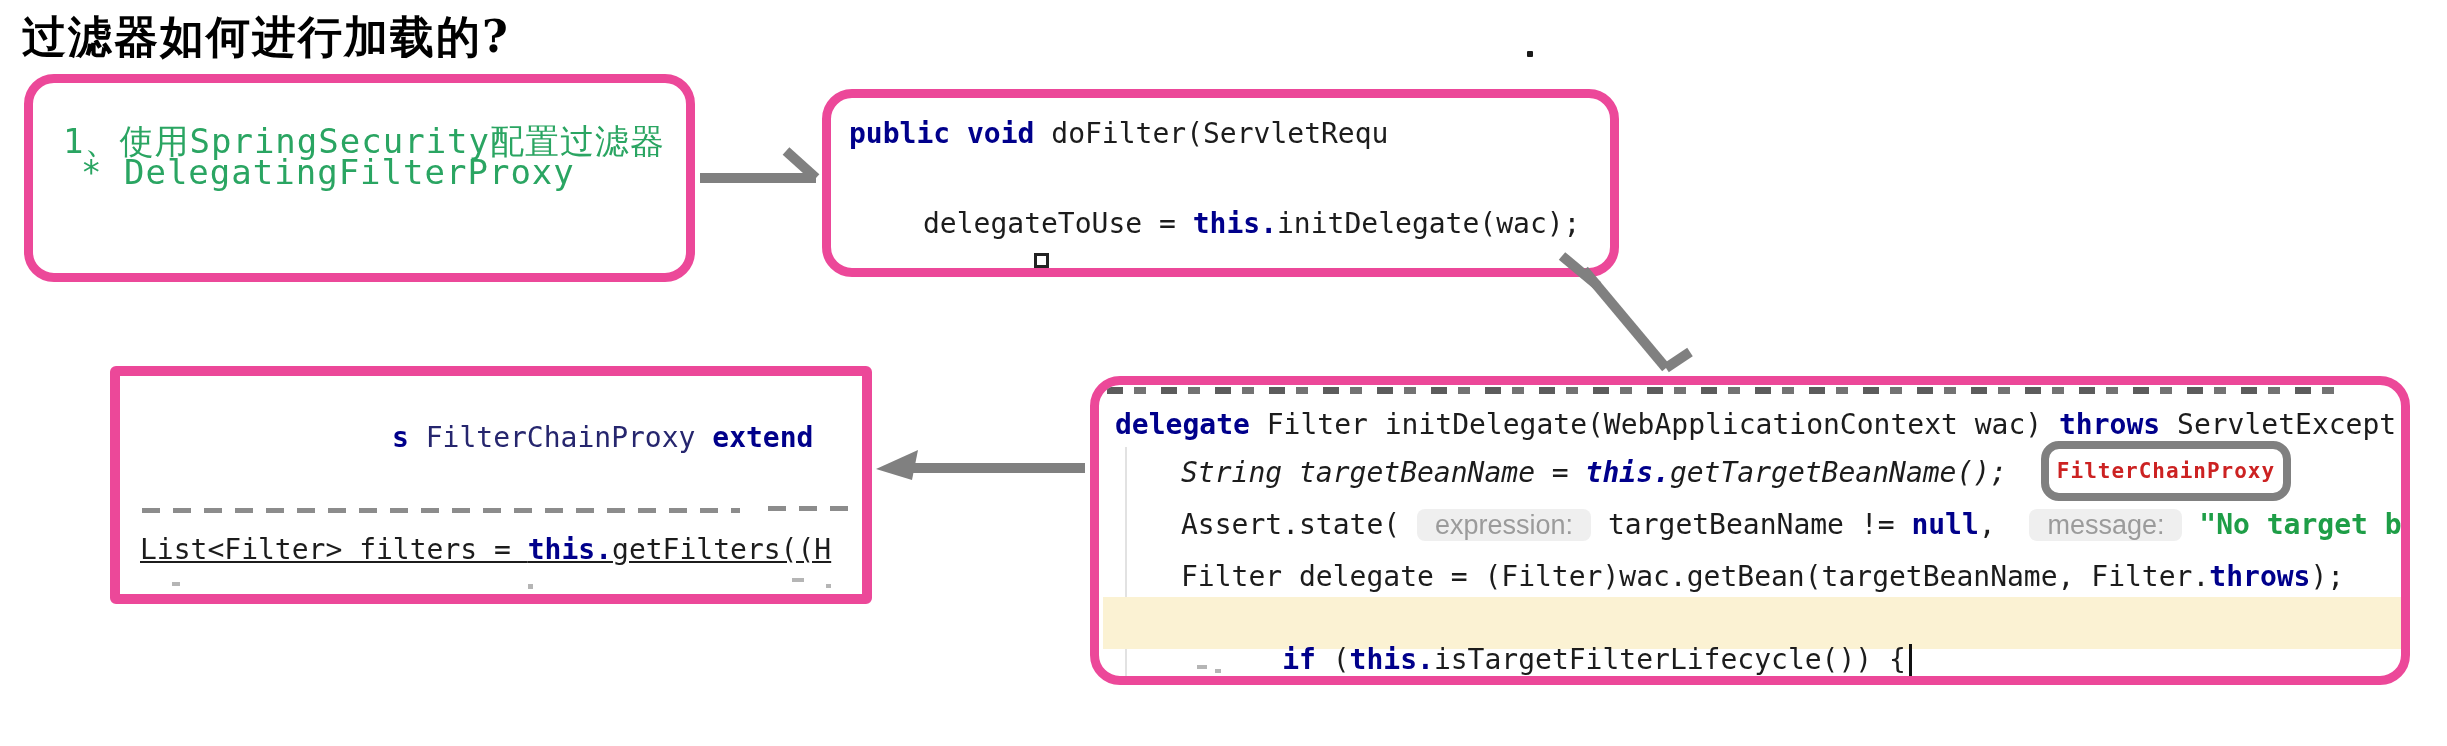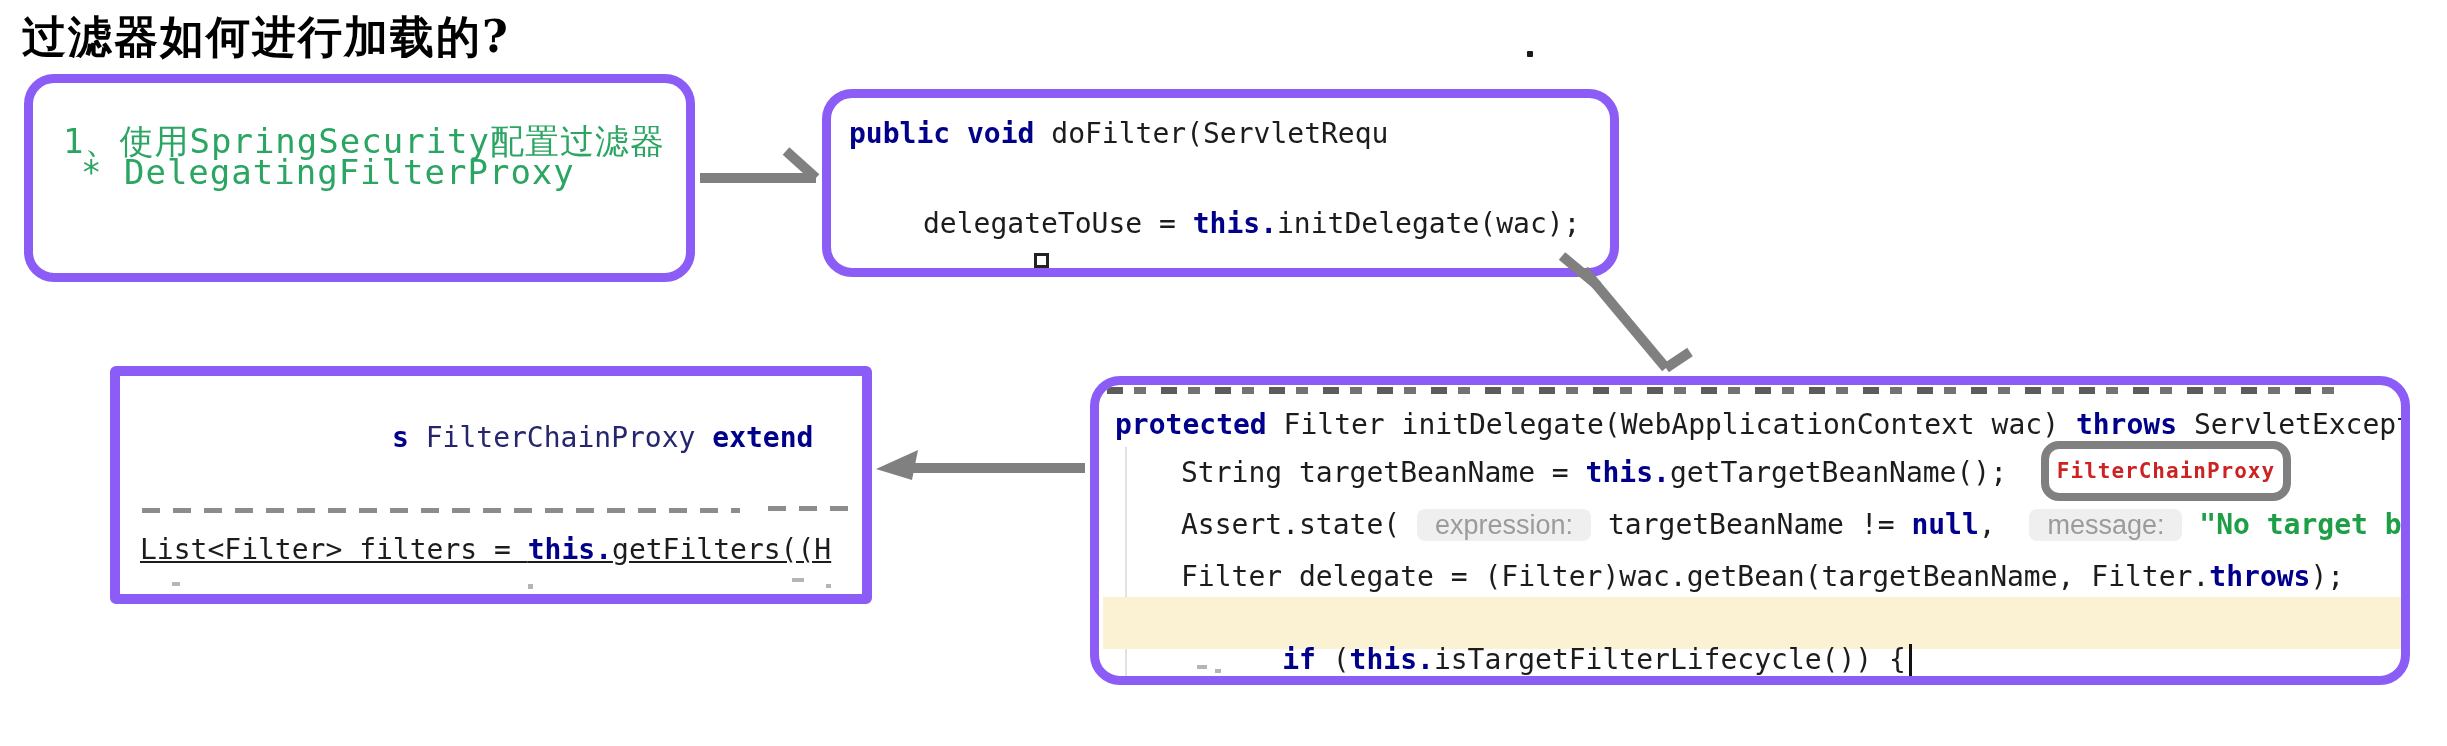--- a/index.html
+++ b/index.html
@@ -6,21 +6,21 @@
   .canvas{
     position:relative;width:2447px;height:746px;background:#ffffff;overflow:hidden;
     font-family:"DejaVu Sans Mono","Liberation Mono",monospace;
   }
   .page-title{
     position:absolute;left:22px;top:8px;
     font-family:"DejaVu Serif","Liberation Serif",serif;
     font-weight:bold;font-size:44px;letter-spacing:2px;color:#000000;white-space:pre;
   }
   
-  .gbox{position:absolute;border:9px solid #8b5cf6;background:#ffffff;box-sizing:border-box;}
+  .gbox{position:absolute;border:9px solid #ec4899;background:#ffffff;box-sizing:border-box;}
   .round{border-radius:30px;}
   .sharp{border-radius:6px;border-width:10px;}
   
   .code-line{position:absolute;white-space:pre;font-size:28px;line-height:36px;color:#1c1c1c;}
   .seg{white-space:pre;}
   .seg-pl{color:#1c1c1c;}
   .seg-kw{color:#00008b;font-weight:bold;}
   .seg-navy{color:#26266e;}
   .seg-str{color:#1e9e47;font-weight:bold;}
   .seg-hint{
@@ -78,22 +78,22 @@
     <div class="speck" style="left:408px;top:208px;width:5px;height:5px;"></div>
     <div class="speck" style="left:672px;top:202px;width:12px;height:4px;"></div>
     <div class="speck" style="left:706px;top:208px;width:5px;height:4px;"></div>
   </div>
 
   <div class="gbox round" style="left:1090px;top:376px;width:1320px;height:309px;overflow:hidden;">
     <div class="remnant-strip" style="left:8px;top:2px;width:1240px;"></div>
     <div class="indent-guide" style="left:26px;top:62px;height:230px;"></div>
     <div class="highlight-band" style="left:4px;top:212px;width:1304px;height:52px;"></div>
 
-    <div class="code-line" style="left:16px;top:22px;"><span class="seg seg-kw">protected</span><span class="seg seg-pl"> Filter initDelegate(WebApplicationContext wac) </span><span class="seg seg-kw">throws</span><span class="seg seg-pl"> ServletExcept</span></div>
-    <div class="code-line" style="left:82px;top:70px;"><span class="seg seg-pl">String targetBeanName = </span><span class="seg seg-kw">this.</span><span class="seg seg-pl">getTargetBeanName();</span></div>
+    <div class="code-line" style="left:16px;top:22px;"><span class="seg seg-kw">delegate</span><span class="seg seg-pl"> Filter initDelegate(WebApplicationContext wac) </span><span class="seg seg-kw">throws</span><span class="seg seg-pl"> ServletExcept</span></div>
+    <div class="code-line" style="left:82px;top:70px;font-style:italic;"><span class="seg seg-pl">String targetBeanName = </span><span class="seg seg-kw">this.</span><span class="seg seg-pl">getTargetBeanName();</span></div>
     <div class="code-line" style="left:82px;top:122px;"><span class="seg seg-pl">Assert.state( </span><span class="seg seg-hint">expression:</span><span class="seg seg-pl"> targetBeanName != </span><span class="seg seg-kw">null</span><span class="seg seg-pl">,  </span><span class="seg seg-hint">message:</span><span class="seg seg-pl"> </span><span class="seg seg-str">"No target bea</span></div>
     <div class="code-line" style="left:82px;top:174px;"><span class="seg seg-pl">Filter delegate = (Filter)wac.getBean(targetBeanName, Filter.</span><span class="seg seg-kw">throws</span><span class="seg seg-pl">);</span></div>
     <div class="code-line" style="left:82px;top:221px;">
       <span><span class="seg seg-kw">if</span><span class="seg seg-pl"> (</span><span class="seg seg-kw">this.</span><span class="seg seg-pl">isTargetFilterLifecycle()) {</span></span><span class="caret"></span>
     </div>
 
     <div class="annotation-box" style="left:942px;top:56px;width:250px;height:60px;">
       <span class="annotation-text">FilterChainProxy</span>
     </div>
 

